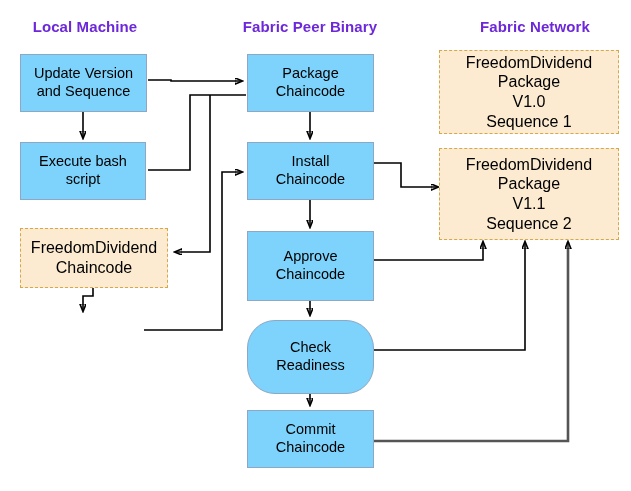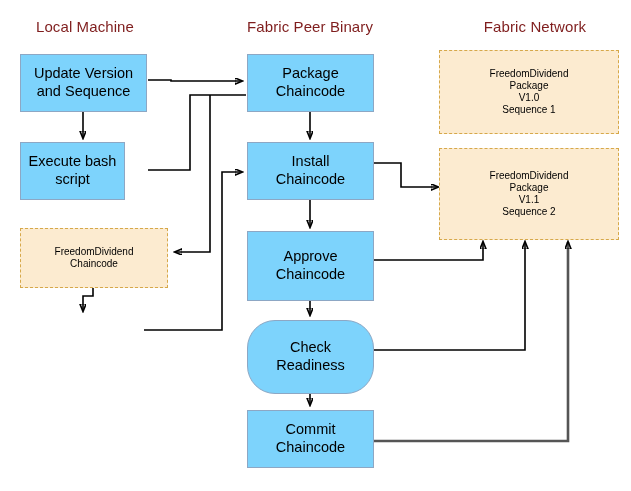--- a/index.html
+++ b/index.html
@@ -13,22 +13,22 @@
   #canvas {
     position: relative;
     width: 631px;
     height: 491px;
     background: #ffffff;
     overflow: hidden;
   }
   .col-header {
     position: absolute;
     font-size: 15px;
-    font-weight: normal;
-    color: #7f1d1d;
+    font-weight: bold;
+    color: #6d28d9;
     text-align: center;
     letter-spacing: 0.1px;
     white-space: nowrap;
   }
   .node {
     position: absolute;
     box-sizing: border-box;
     display: flex;
     align-items: center;
     justify-content: center;
@@ -37,21 +37,21 @@
     line-height: 1.22;
   }
   .node-blue {
     background: #7dd3fc;
     border: 1px solid #8da7c4;
     font-size: 14.5px;
   }
   .node-orange {
     background: #fcebd0;
     border: 1px dashed #d6a84a;
-    font-size: 10px;
+    font-size: 16px;
   }
   .node-orange.align-top {
     align-items: flex-start;
     padding-top: 7px;
   }
   .node .lbl {
     display: block;
     white-space: pre-line;
   }
   svg.wires {
@@ -118,21 +118,21 @@
     <path d="M374,350 L525,350 L525,242" marker-end="url(#ah)"></path>
 
     <path class="thick" d="M374,441 L568,441 L568,242" marker-end="url(#ahg)"></path>
   </svg>
 
   <div class="node node-blue" style="left:20px; top:54px; width:127px; height:58px;">
     <span class="lbl">Update Version
 and Sequence</span>
   </div>
 
-  <div class="node node-blue" style="left:20px; top:142px; width:105px; height:58px;">
+  <div class="node node-blue" style="left:20px; top:142px; width:126px; height:58px;">
     <span class="lbl">Execute bash
 script</span>
   </div>
 
   <div class="node node-orange" style="left:20px; top:228px; width:148px; height:60px;">
     <span class="lbl">FreedomDividend
 Chaincode</span>
   </div>
 
 

